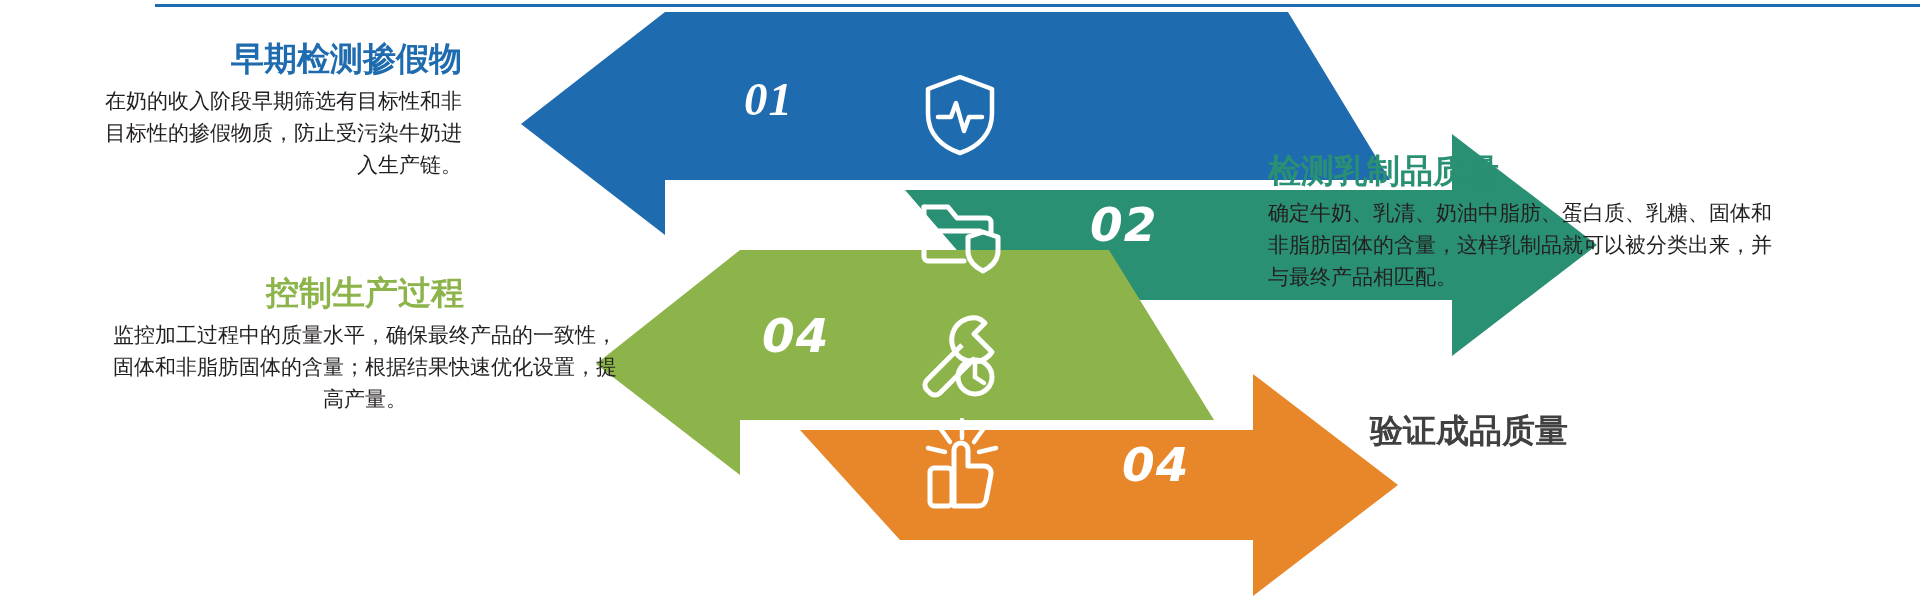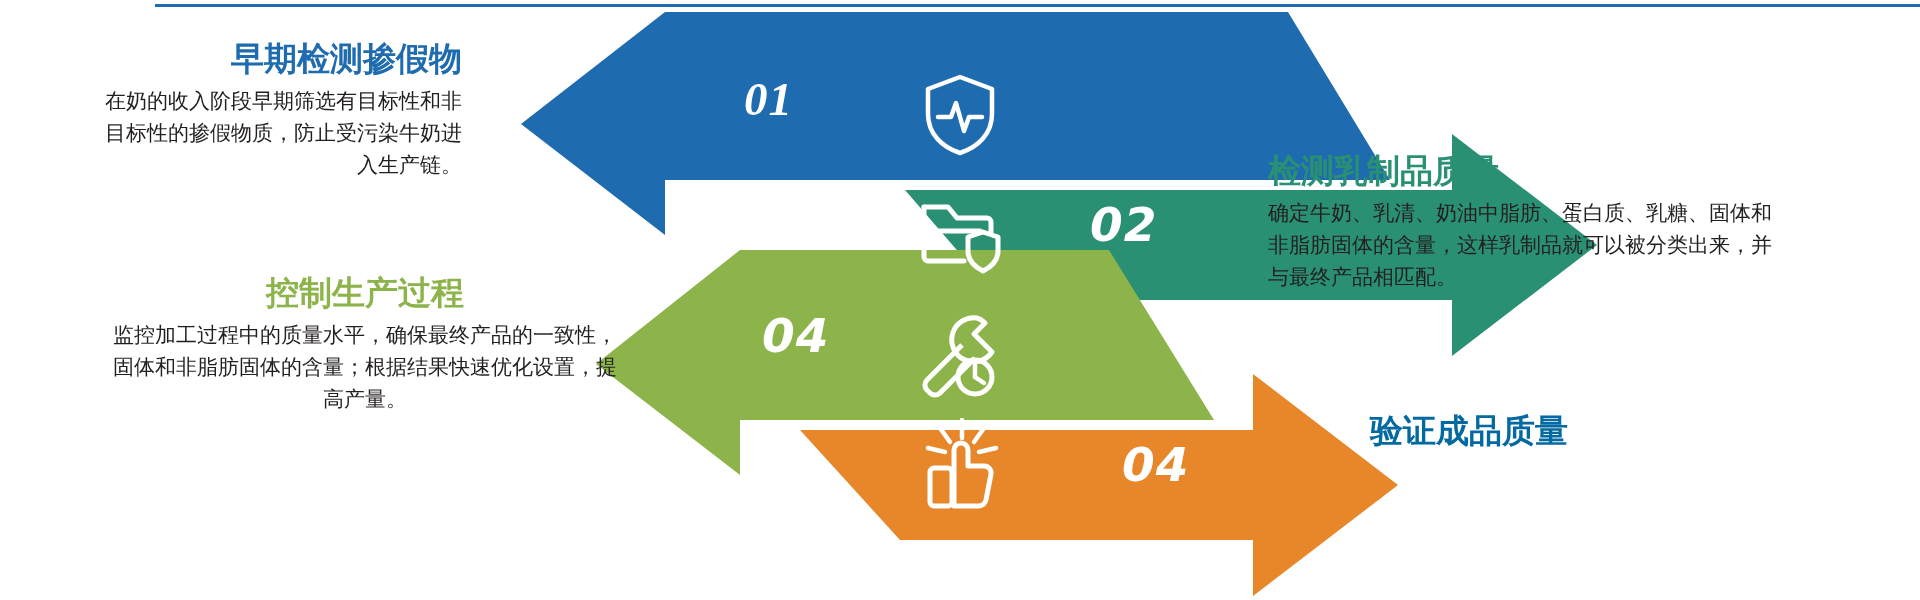--- a/index.html
+++ b/index.html
@@ -25,21 +25,21 @@
   .txt .ttl{font-size:33px;font-weight:bold;line-height:1.25;margin:0 0 6px 0;}
   .txt .body{font-size:21px;color:#231f20;line-height:1.52;margin:0;}
 
   .t1{left:92px;top:38px;width:370px;text-align:right;}
   .t1 .ttl{color:#1F6BAF;}
   .t2{left:1268px;top:150px;width:520px;text-align:left;}
   .t2 .ttl{color:#2A9073;}
   .t3{left:110px;top:272px;width:510px;text-align:center;}
   .t3 .ttl{color:#8CB44A;}
   .t4{left:1370px;top:410px;width:470px;text-align:left;}
-  .t4 .ttl{color:#0369a1;}
+  .t4 .ttl{color:#404040;}
 </style>
 </head>
 <body>
 
 <div id="stage">
 
   <div class="topline" style="background: rgb(31, 107, 175);"></div>
 
   <svg class="arrows" viewBox="0 0 1920 600">
 

